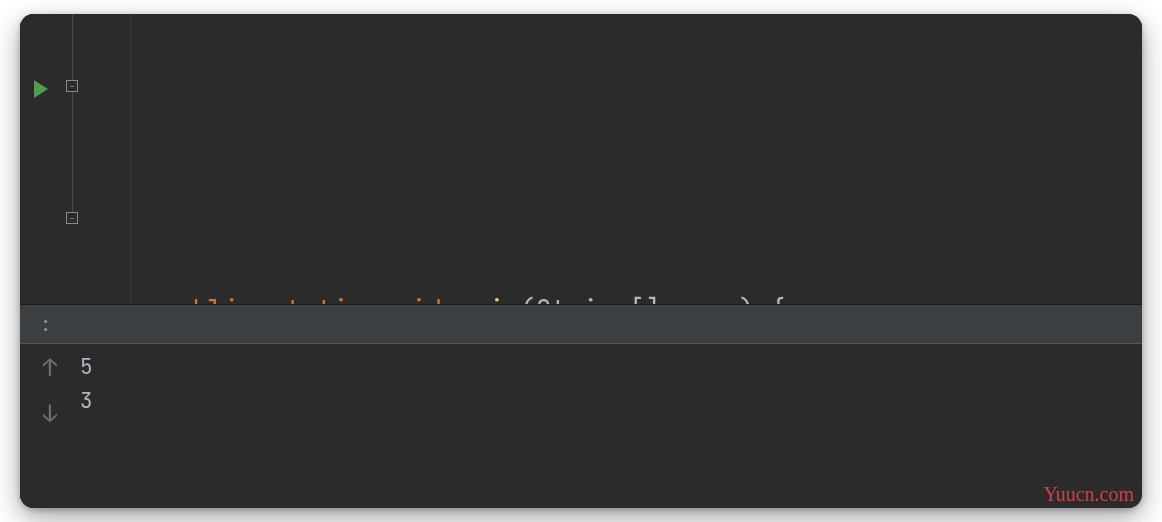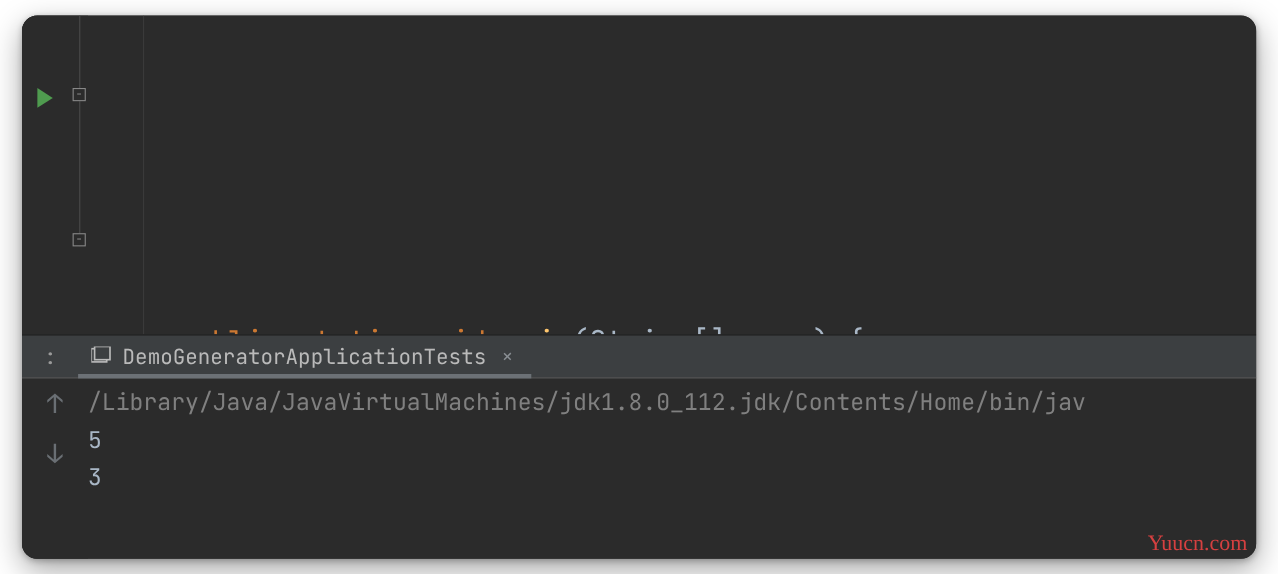--- a/index.html
+++ b/index.html
@@ -213,39 +213,27 @@
 
       
       
       
       
     </div>
   </div>
 
   <div class="toolstrip">
     <span class="prefix">:</span>
-    <div class="tab">
-      <span class="tab-icon">
-        <svg width="18" height="16" viewBox="0 0 18 16">
-          <rect x="0" y="2" width="14" height="12" fill="none" stroke="#bababa" stroke-width="1.5"></rect>
-          <rect x="3" y="0" width="14" height="12" fill="#3c3f41" stroke="#bababa" stroke-width="1.5"></rect>
-        </svg>
-      </span>
-      <span>DemoGeneratorApplicationTests</span>
-      <span class="close">×</span>
-      <div class="tab-underline"></div>
-    </div>
   </div>
 
   <div class="console">
     <div class="console-gutter">
       <span class="arrow">↑</span>
       <span class="arrow">↓</span>
     </div>
     <div class="console-body">
-      <div class="path">/Library/Java/JavaVirtualMachines/jdk1.8.0_112.jdk/Contents/Home/bin/jav</div>
       <div class="outl">5</div>
       <div class="outl">3</div>
     </div>
   </div>
 </div>
 
 <div class="watermark">Yuucn.com</div>
 
 </body></html>

